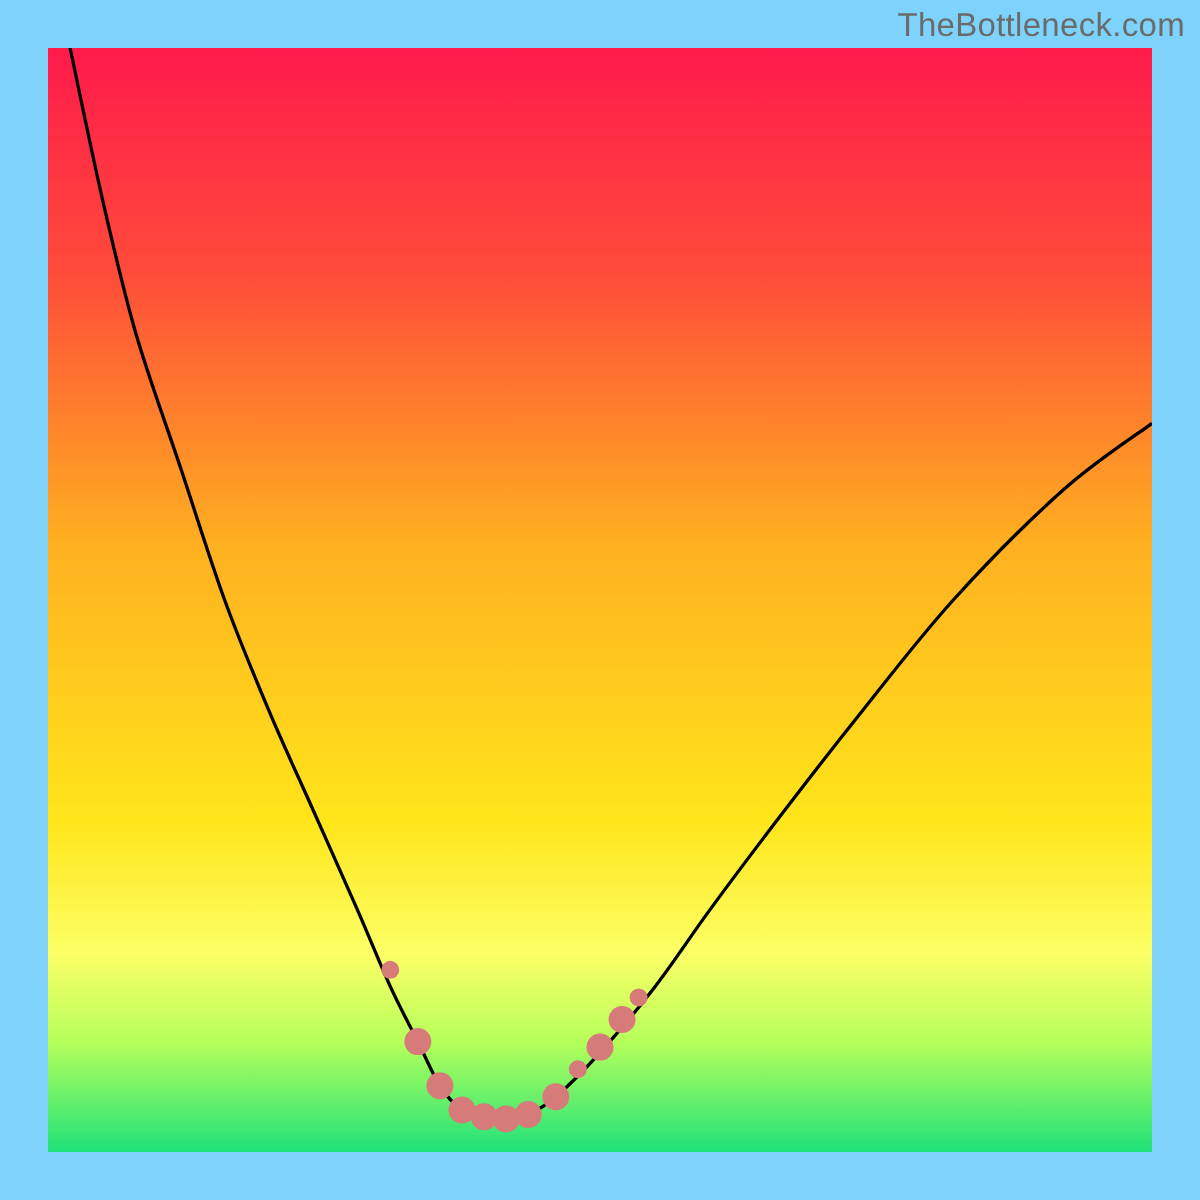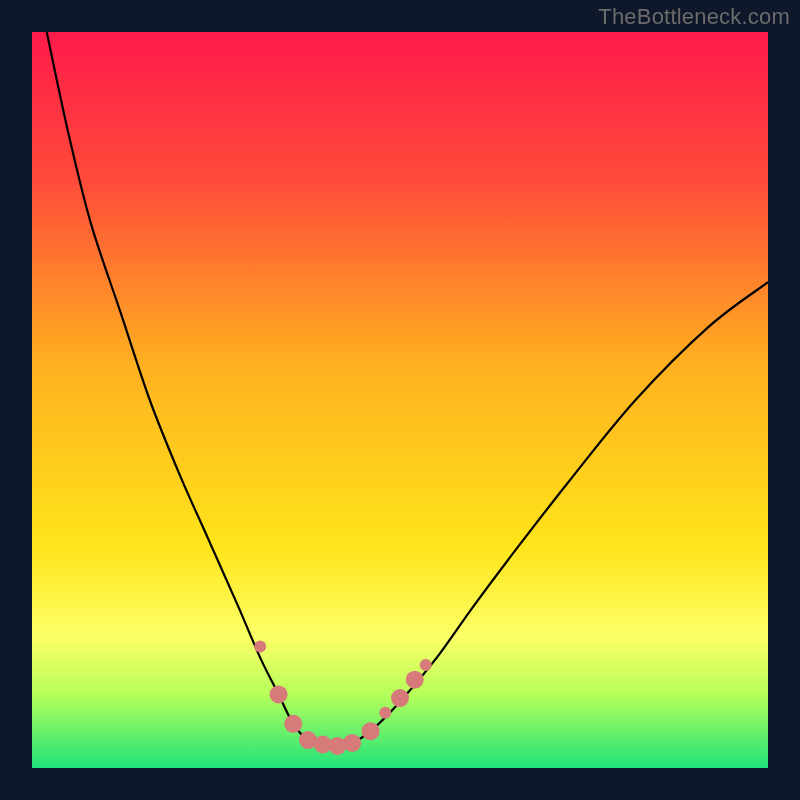--- a/index.html
+++ b/index.html
@@ -8,21 +8,21 @@
     width: 800px;
     height: 800px;
     background: #000;
     overflow: hidden;
     font-family: Arial, Helvetica, sans-serif;
   }
   .stage {
     position: relative;
     width: 800px;
     height: 800px;
-    background: #0f172a;
+    background: #7dd3fc;
   }
   .watermark {
     position: absolute;
     top: 4px;
     right: 10px;
     color: #6b6b6b;
     font-size: 22px;
     font-weight: 500;
     letter-spacing: 0.2px;
     z-index: 5;

